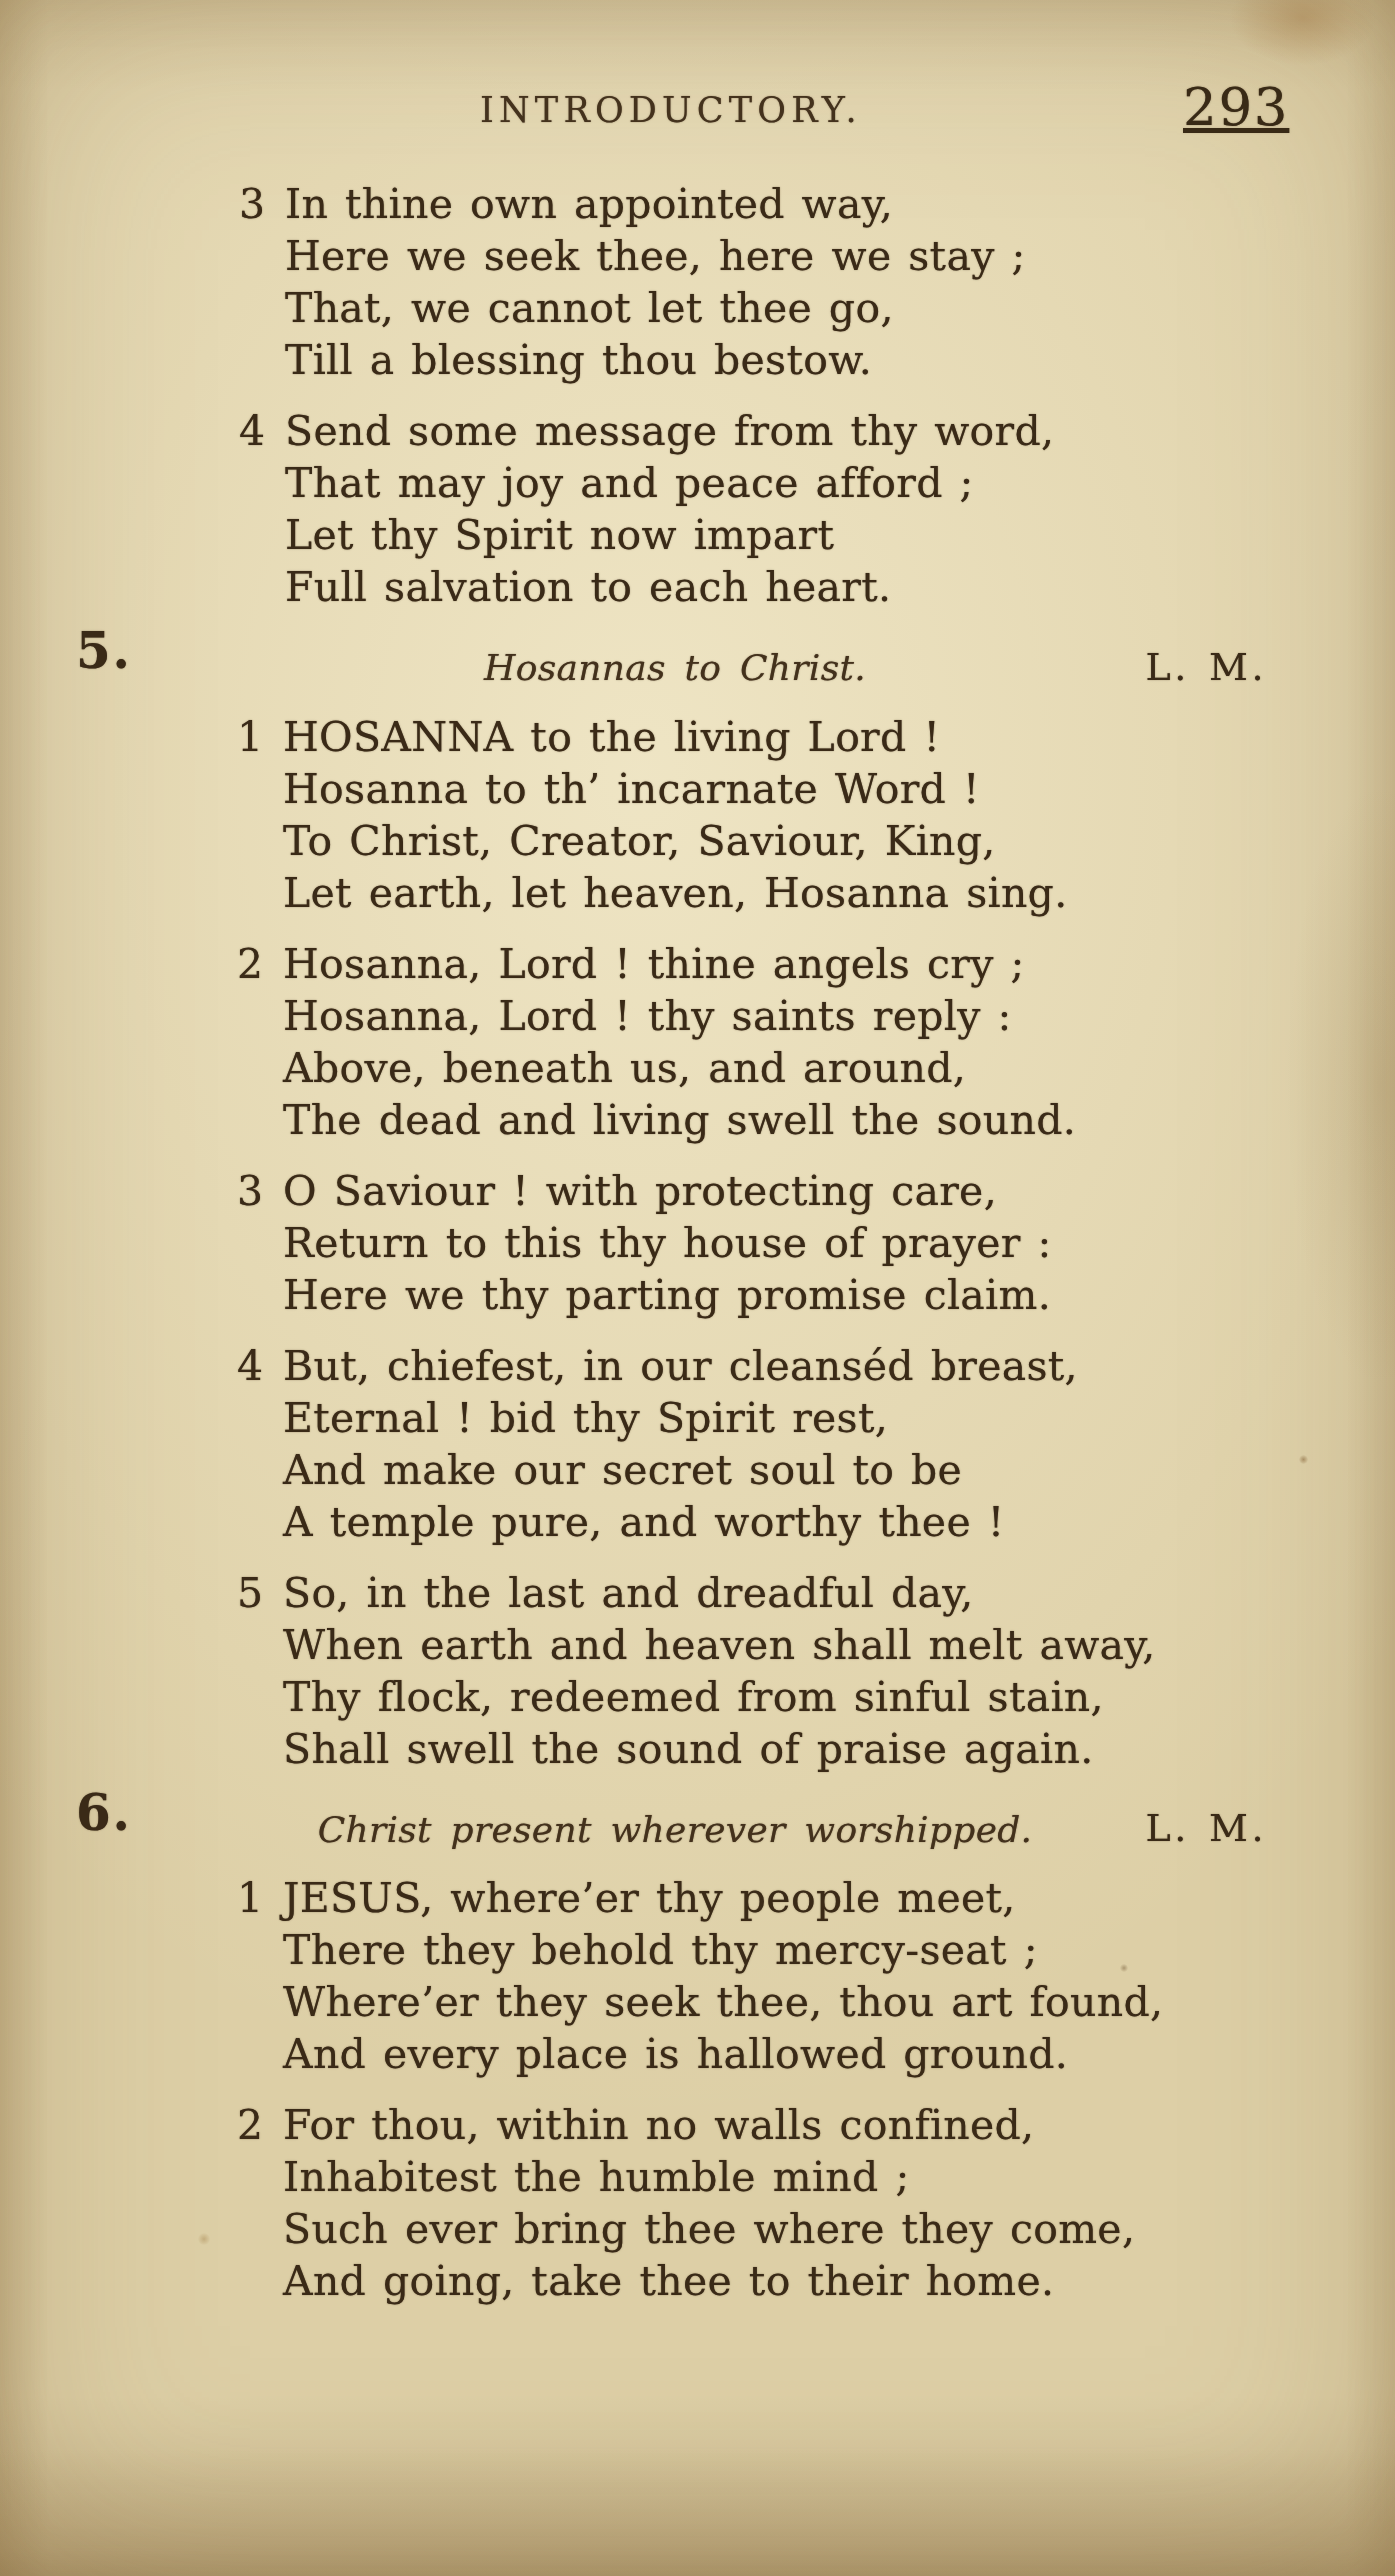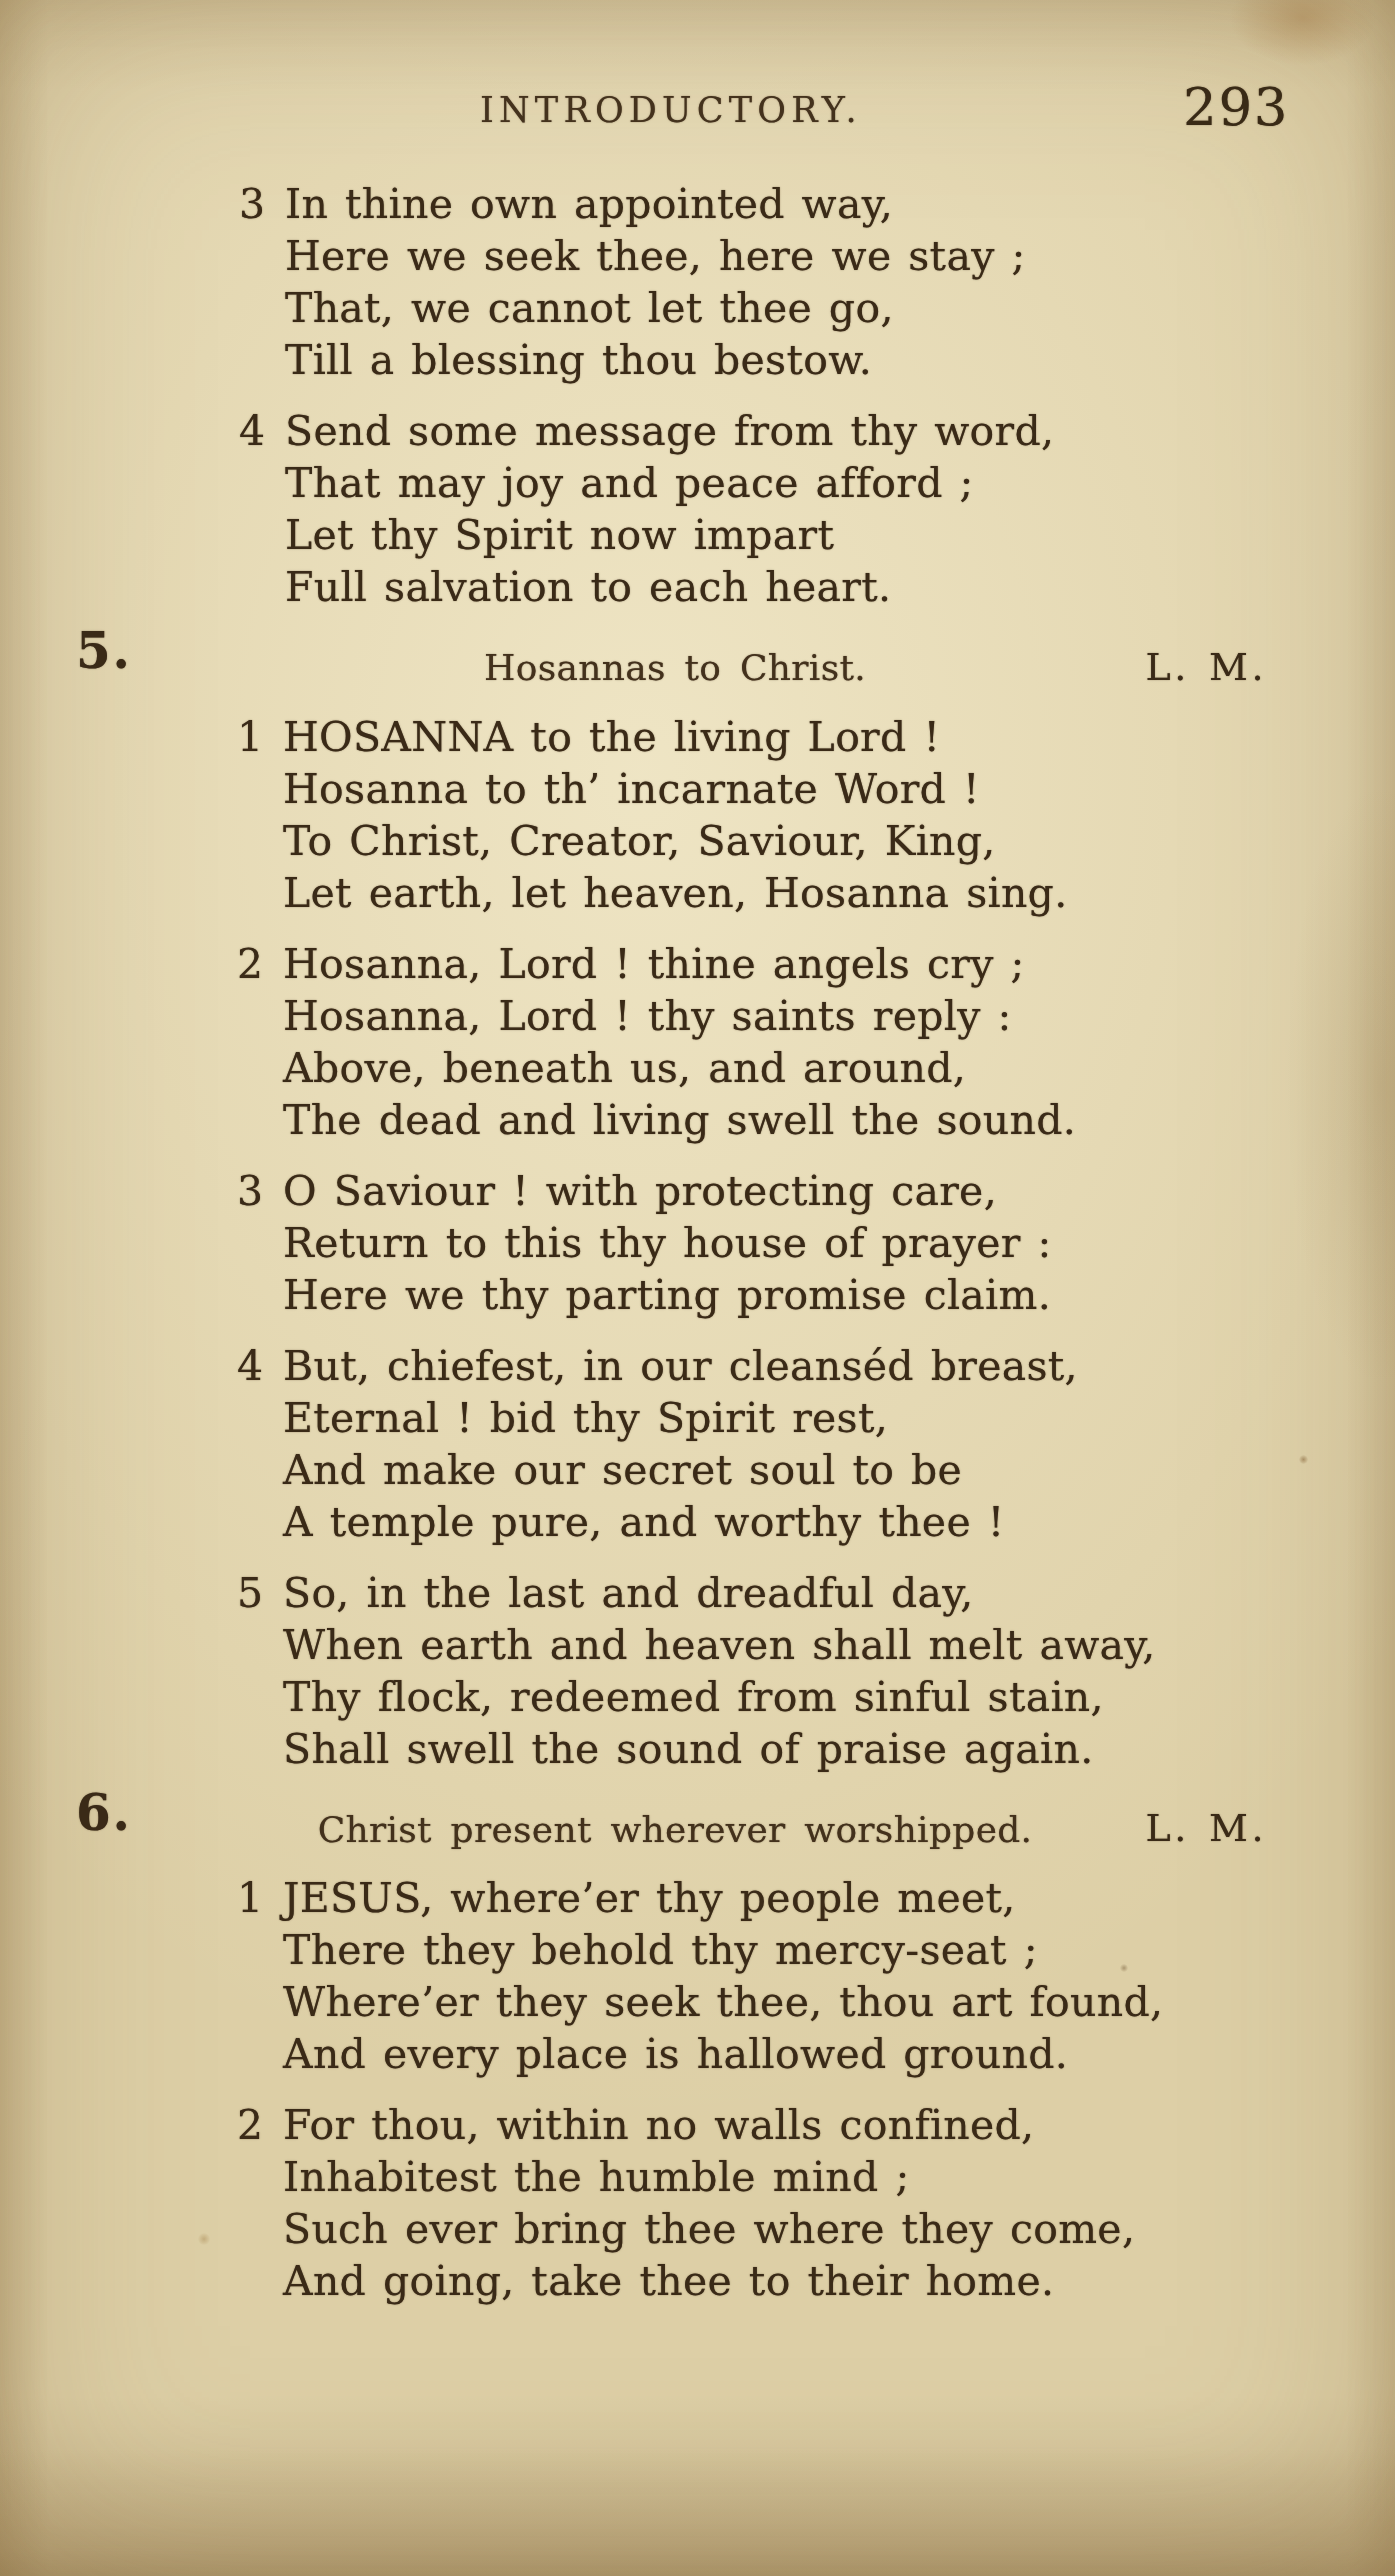--- a/index.html
+++ b/index.html
@@ -35,36 +35,36 @@
   .inked{ text-shadow: 0 0 0.9px rgba(58,42,23,0.65), 0 0 2.6px rgba(58,42,23,0.15); }
 
   .running-head{position:absolute;top:78px;left:0;width:100%;height:69px;}
   .running-title{
     position:absolute;left:480px;top:12px;
     font-size:35px;letter-spacing:5.2px;font-weight:normal;margin:0;
     color:#44321d;
   }
   .page-number{
     position:absolute;left:1183px;top:-1.7px;
-    font-size:53px;letter-spacing:1.7px;color:#392a16;
+    font-size:53px;letter-spacing:1.7px;color:#392a16;text-decoration:underline;
   }
 
   .text-block{position:absolute;top:178px;left:0;width:100%;
     font-size:41px;line-height:52px;letter-spacing:0.3px;word-spacing:3.5px;}
 
   .continued{margin-left:239px;}
   .verse{position:relative;padding-left:46px;margin-bottom:19px;}
   .verse-num{position:absolute;left:0;top:0;}
   .vline{white-space:nowrap;}
 
   .hymn{margin-top:15.6px;}
   .hymn-head{position:relative;height:56px;margin-bottom:22.6px;}
   .hymn-num{position:absolute;left:76px;top:-7px;font-weight:bold;font-size:50px;letter-spacing:1.7px;}
   .hymn-title{position:absolute;left:675px;top:10.4px;transform:translateX(-50%);
-    font-size:36px;white-space:nowrap;color:#43311c;word-spacing:7px;}
+    font-style:italic;font-size:36px;white-space:nowrap;color:#43311c;word-spacing:7px;}
   .hymn-meter{position:absolute;right:128px;top:8.7px;font-size:38px;letter-spacing:3.5px;margin-left:16px;}
   .hymn-verses{margin-left:237px;}
 
   .sig-row{position:relative;height:69px;margin-top:-14px;}
   .sig{position:absolute;left:642px;transform:translateX(-50%);font-size:48px;letter-spacing:0.9px;}
 </style>
 </head>
 <body>
 
 <div class="page">

